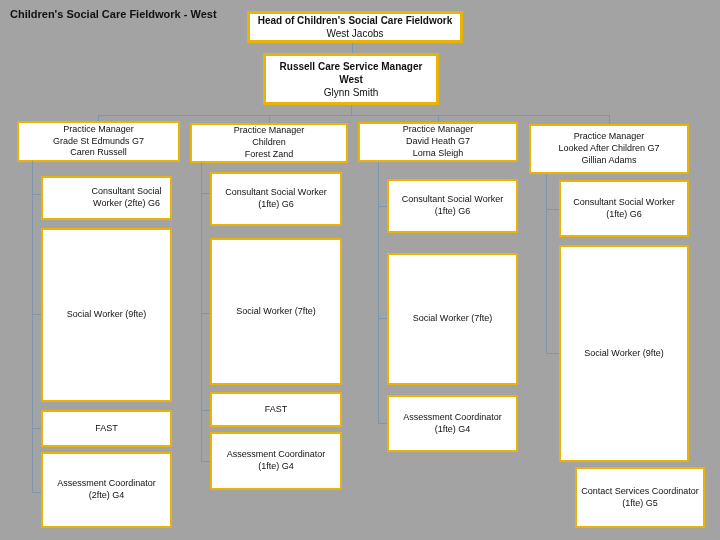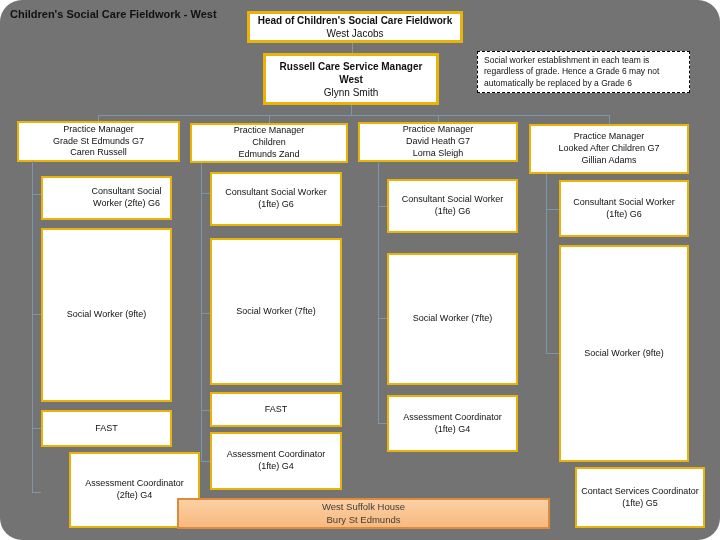--- a/index.html
+++ b/index.html
@@ -1,18 +1,18 @@
 <!DOCTYPE html>
 <html><head>
 <meta charset="utf-8">
 <style>
   html,body{margin:0;padding:0;background:#ffffff;}
   #canvas{
-    position:relative;width:720px;height:540px;background:#737373;overflow:hidden;
-    font-family:"Liberation Sans",sans-serif;color:#111111;border-radius:22px;
+    position:relative;width:720px;height:540px;background:#a3a3a3;overflow:hidden;
+    font-family:"Liberation Sans",sans-serif;color:#111111;
   }
   .box{
     position:absolute;background:#ffffff;border:2px solid #eab308;
     display:flex;flex-direction:column;align-items:center;justify-content:center;
     text-align:center;font-size:9px;line-height:1.3;box-sizing:border-box;padding:2px 4px;
   }
   .box.thick{border-width:3px;}
   .b{font-weight:bold;}
   .page-title{
     position:absolute;left:10px;top:8px;width:240px;font-size:11px;font-weight:bold;
@@ -35,21 +35,20 @@
 
 <div id="canvas">
 
   <div class="page-title">Children's Social Care Fieldwork - West</div>
 
   <div class="box thick" style="left:247px;top:11px;width:216px;height:32px;font-size:10px;">
     <span class="b">Head of Children's Social Care Fieldwork</span>
     <span>West Jacobs</span>
   </div>
 
-  <div class="note">Social worker establishment in each team is regardless of grade.  Hence a Grade 6 may not automatically be replaced by a Grade 6</div>
 
   <div class="box thick" style="left:263px;top:53px;width:176px;height:52px;font-size:10px;">
     <span class="b">Russell Care Service Manager</span>
     <span class="b">West</span>
     <span>Glynn Smith</span>
   </div>
 
   <div class="ln" style="left:352px;top:43px;width:1px;height:10px;"></div>
   <div class="ln" style="left:351px;top:105px;width:1px;height:10px;"></div>
   <div class="ln" style="left:98px;top:115px;width:512px;height:1px;"></div>
@@ -71,28 +70,28 @@
 
   <div class="box" style="left:41px;top:176px;width:131px;height:44px;padding-left:44px;">
     <span>Consultant Social Worker (2fte) G6</span>
   </div>
   <div class="box" style="left:41px;top:228px;width:131px;height:174px;">
     <span>Social Worker (9fte)</span>
   </div>
   <div class="box" style="left:41px;top:410px;width:131px;height:37px;">
     <span>FAST</span>
   </div>
-  <div class="box" style="left:41px;top:452px;width:131px;height:76px;margin-left:28px;">
+  <div class="box" style="left:41px;top:452px;width:131px;height:76px;">
     <span>Assessment Coordinator (2fte) G4</span>
   </div>
 
   <div class="box" style="left:190px;top:123px;width:158px;height:40px;border-width:2.5px;">
     <span>Practice Manager</span>
     <span>Children</span>
-    <span>Edmunds Zand</span>
+    <span>Forest Zand</span>
   </div>
   <div class="ln" style="left:201px;top:163px;width:1px;height:298px;"></div>
   <div class="ln" style="left:201px;top:193px;width:9px;height:1px;"></div>
   <div class="ln" style="left:201px;top:313px;width:9px;height:1px;"></div>
   <div class="ln" style="left:201px;top:410px;width:9px;height:1px;"></div>
   <div class="ln" style="left:201px;top:461px;width:9px;height:1px;"></div>
 
   <div class="box" style="left:210px;top:172px;width:132px;height:54px;">
     <span>Consultant Social Worker (1fte) G6</span>
   </div>
@@ -138,18 +137,14 @@
   <div class="box" style="left:559px;top:180px;width:130px;height:57px;">
     <span>Consultant Social Worker (1fte) G6</span>
   </div>
   <div class="box" style="left:559px;top:245px;width:130px;height:217px;">
     <span>Social Worker (9fte)</span>
   </div>
   <div class="box" style="left:575px;top:467px;width:130px;height:61px;">
     <span>Contact Services Coordinator (1fte) G5</span>
   </div>
 
-  <div class="loc">
-    <span>West Suffolk House</span>
-    <span>Bury St Edmunds</span>
-  </div>
 
 </div>
 
 </body></html>

